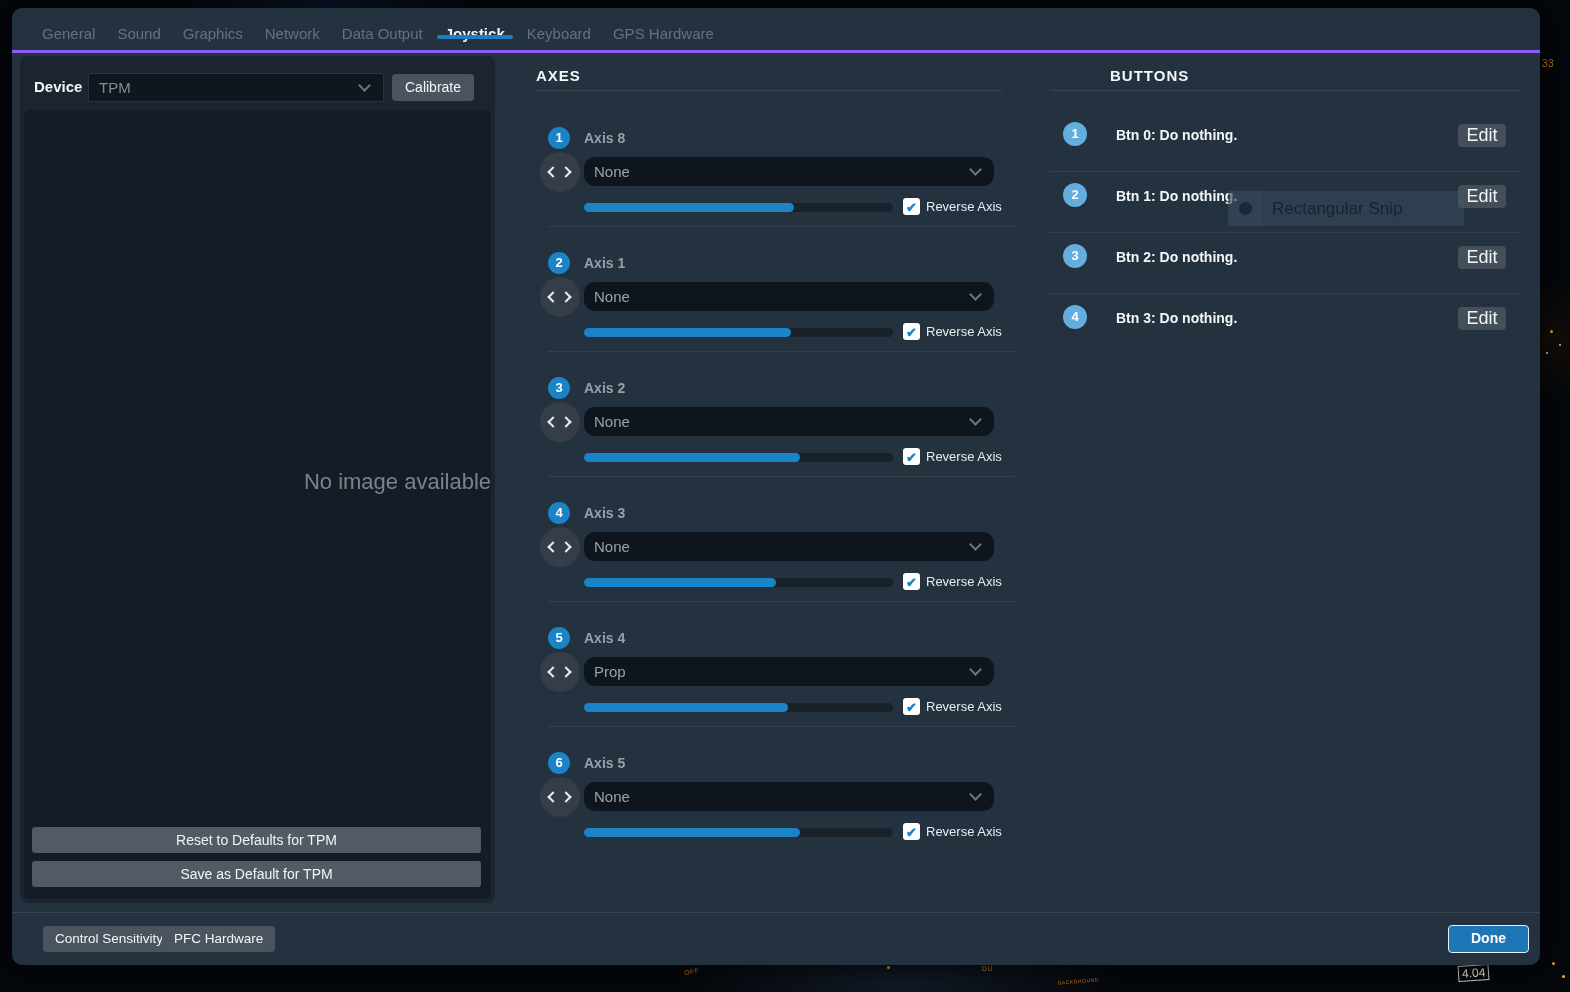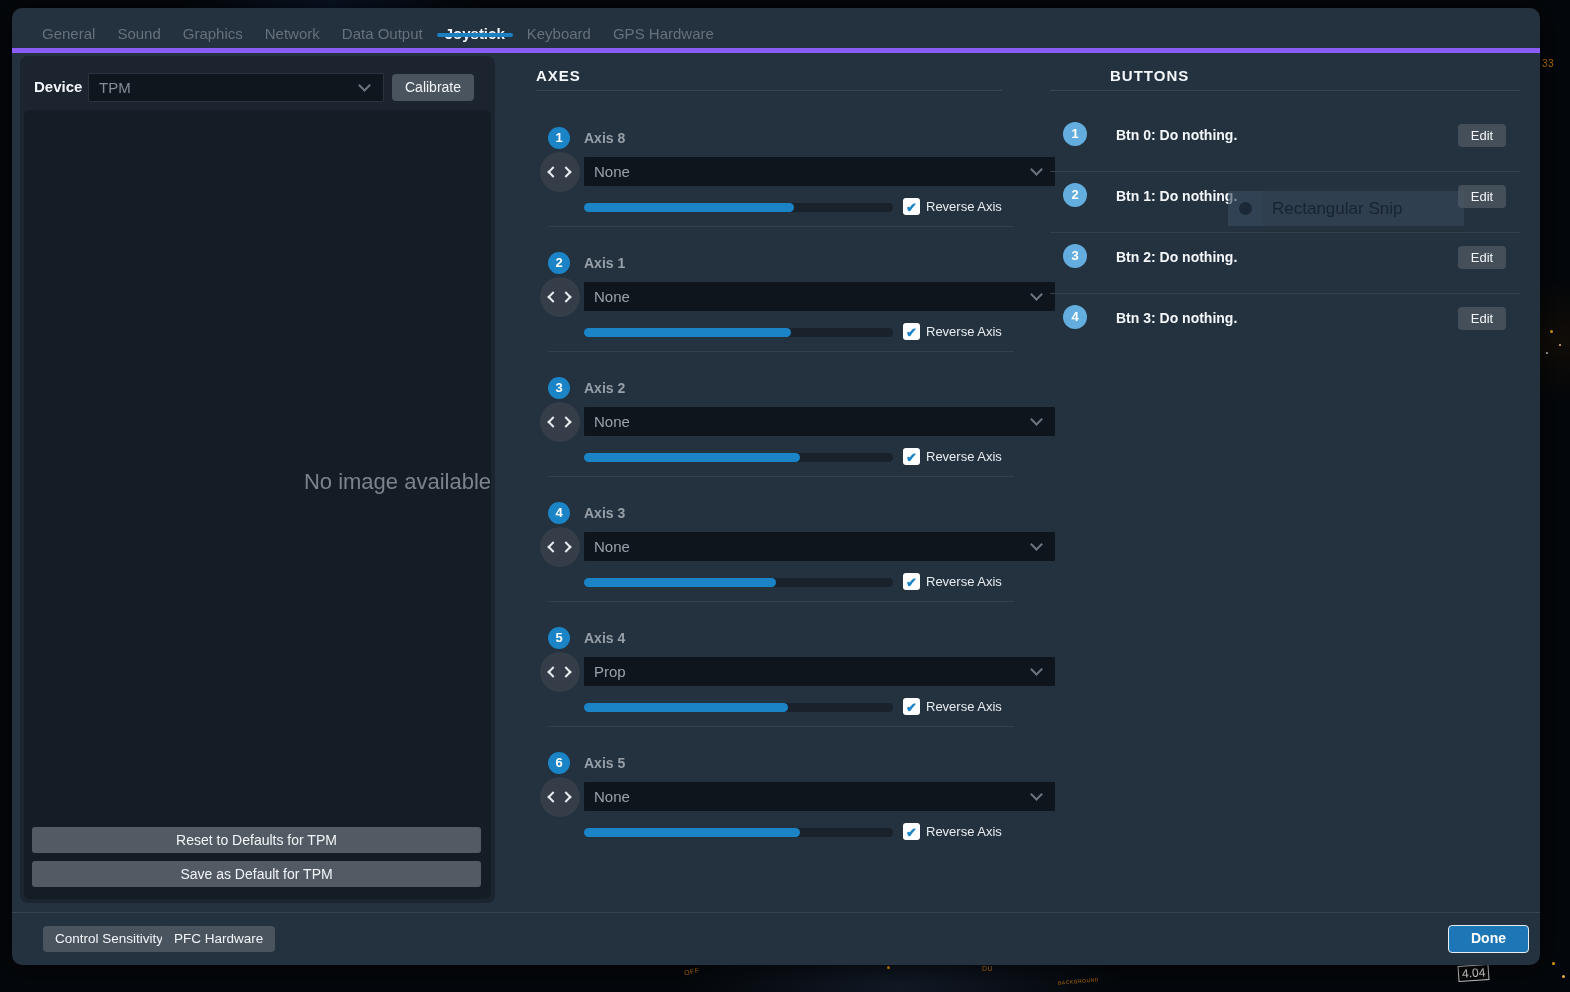--- a/index.html
+++ b/index.html
@@ -19,21 +19,21 @@
       #04070b; }
   .bg-dot { position:absolute; border-radius:50%; }
   .bg-text { position:absolute; color:#e8890e; font-size:7px; letter-spacing:0.5px; opacity:0.85; }
   .bg-reading { position:absolute; left:1458px; top:965px; color:#e6e6e6; font-size:12px;
     border:1px solid #cfcfcf; padding:0 3px; transform:rotate(-4deg); background:#0a0a0a; }
   
   .dialog { position:absolute; left:12px; top:8px; width:1528px; height:957px;
     background:#24313f; border-radius:10px; box-shadow:0 0 30px rgba(0,0,0,0.7); }
   
   .tabbar { position:absolute; top:0; left:0; right:0; height:45px;
-    display:flex; padding:9px 0 12px 19px; border-bottom:5px solid #8b5cf6; }
+    display:flex; padding:9px 0 12px 19px; border-bottom:3px solid #8b5cf6; }
   .tab { padding:0 11px; line-height:34px; font-size:15px; color:#67717b; cursor:default; position:relative; }
   .tab.active { color:#f4f7f9; font-weight:bold; }
   .tab.active::after { content:""; position:absolute; left:3px; right:3px; bottom:-1px;
     height:4px; border-radius:2px; background:#1b7fc0; }
   
   .device-panel { position:absolute; left:8px; top:48px; width:475px; height:847px;
     background:#1b242f; border-radius:8px; }
   .device-label { position:absolute; left:14px; top:22px; font-size:15px; font-weight:bold; color:#f4f7f9; }
   .device-select { position:absolute; left:68px; top:17px; width:296px; height:29px;
     background:#10161e; border:1px solid #2a333e; border-radius:1px;
@@ -60,40 +60,40 @@
   .num-circle { position:absolute; border-radius:50%; text-align:center; color:#fff; font-weight:bold; }
   .axis-group .num-circle { left:24px; top:8px; width:22px; height:22px;
     background:#1b84c6; font-size:13px; line-height:22px; }
   .axis-label { position:absolute; left:60px; top:11px; font-size:14px; font-weight:bold; color:#97a0a8; }
   .nudge-pill { position:absolute; left:16px; top:33px; width:40px; height:40px;
     border-radius:50%; background:#343d48; }
   .chev { position:absolute; top:16px; width:8px; height:8px;
     border-left:2px solid #e8ecef; border-bottom:2px solid #e8ecef; }
   .chev-left  { left:9px;  transform:rotate(45deg); }
   .chev-right { left:22px; transform:rotate(225deg); }
-  .axis-select { position:absolute; left:60px; top:38px; width:471px; height:29px;
-    background:#0f151c; border-radius:1px; color:#9aa2aa; font-size:15px;
+  .axis-select { position:absolute; left:60px; top:38px; width:410px; height:29px;
+    background:#0f151c; border-radius:11px; color:#9aa2aa; font-size:15px;
     line-height:29px; padding-left:10px; }
   .axis-select .caret { right:14px; top:8px; }
   .slider-track { position:absolute; left:60px; top:84px; width:309px; height:9px;
     border-radius:5px; background:#19212b; }
   .slider-fill { height:100%; border-radius:5px; background:#1b84c6; }
   .checkbox { position:absolute; left:379px; top:79px; width:17px; height:17px;
     background:#fff; border-radius:3px; text-align:center; }
   .checkbox::after { content:"\2714"; color:#1b84c6; font-size:13px; line-height:17px; font-weight:bold; }
   .reverse-label { position:absolute; left:402px; top:80px; font-size:13px; color:#e8ecef; line-height:16px; }
   .group-rule { position:absolute; left:24px; top:107px; width:466px; height:1px; background:#353f4a; }
   
   .btn-row { position:absolute; left:1038px; width:470px; height:61px; }
   .btn-row.ruled { border-bottom:1px solid #353f4a; }
   .btn-row .num-circle { left:13px; top:11px; width:24px; height:24px;
     background:#63aede; font-size:13px; line-height:24px; }
   .btn-label { position:absolute; left:66px; top:16px; font-size:14px; font-weight:bold; color:#f4f7f9; }
   .edit-btn { position:absolute; right:14px; top:13px; width:48px; height:23px;
-    background:#454f59; font-size:13px; line-height:23px; }
+    background:#454f59; font-size:18px; line-height:23px; }
   
   .snip-ghost { position:absolute; left:1216px; top:183px; width:236px; height:35px;
     background:rgba(72,92,114,0.32); }
   .snip-box { position:absolute; left:0; top:0; width:34px; height:35px; background:rgba(52,70,90,0.45); }
   .snip-dot { position:absolute; left:11px; top:11px; width:13px; height:13px;
     border-radius:50%; background:rgba(14,24,36,0.6); }
   .snip-text { position:absolute; left:44px; top:0; font-size:17px; line-height:35px;
     color:rgba(20,31,44,0.85); }
   
   .footer-rule { position:absolute; left:0; right:0; top:904px; height:1px; background:#39434e; }

